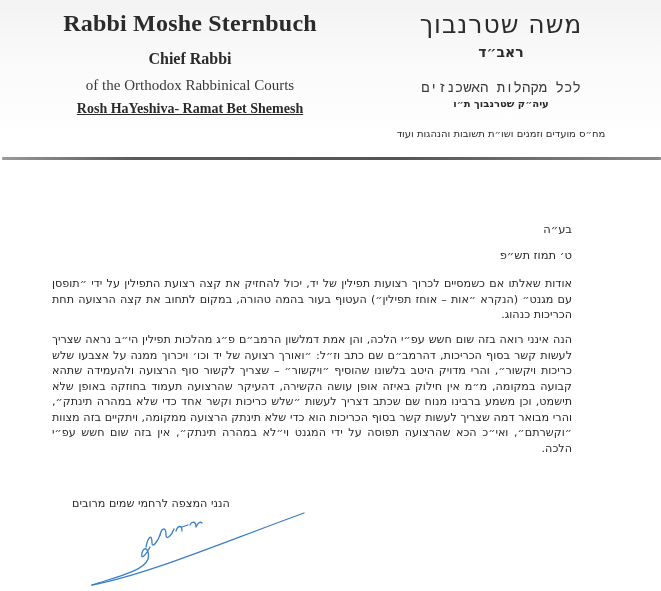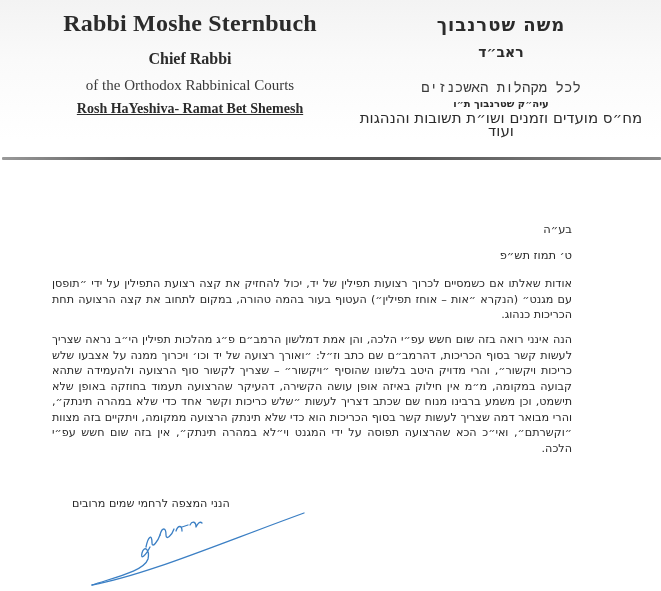--- a/index.html
+++ b/index.html
@@ -23,26 +23,26 @@
   .lh-en .title { font-weight: bold; font-size: 16px; line-height: 22px; margin-top: 10px; }
   .lh-en .court { font-size: 15px; line-height: 18px; margin-top: 6px; color: #3a3a3a; }
   .lh-en .city { font-weight: bold; font-size: 13px; line-height: 15px; }
   .lh-en .yeshiva { font-weight: bold; font-size: 14px; line-height: 14px; margin-top: 8px; text-decoration: underline; }
 
   
   .lh-he {
     position: absolute; right: 10px; top: 10px; width: 300px;
     text-align: center; direction: rtl; color: #2b2b2b;
   }
-  .lh-he .name { font-family: "DejaVu Sans", sans-serif; font-weight: bold; font-size: 18px; line-height: 30px; letter-spacing: 1px; }
+  .lh-he .name { font-family: "DejaVu Sans", sans-serif; font-weight: normal; font-size: 25px; line-height: 30px; letter-spacing: 1px; }
   .lh-he .title { font-family: "DejaVu Sans", sans-serif; font-weight: bold; font-size: 14px; line-height: 18px; margin-top: 3px; }
   .lh-he .comm { font-family: Liberation Mono, monospace; font-size: 14px; line-height: 14px; margin-top: 20px; color: #3a3a3a; }
   .lh-he .city { font-family: "DejaVu Sans", sans-serif; font-weight: bold; font-size: 10px; line-height: 14px; margin-top: 2px; }
   .lh-he .yeshiva { font-family: "DejaVu Sans", sans-serif; font-weight: bold; font-size: 10px; line-height: 14px; margin-top: 8px; }
-  .lh-he .books { font-family: "DejaVu Sans", sans-serif; font-size: 15px; line-height: 13px; margin-top: 1px; }
+  .lh-he .books { font-family: "DejaVu Sans", sans-serif; font-size: 10px; line-height: 13px; margin-top: 16px; }
 
   .divider {
     position: absolute; left: 2px; top: 157px; width: 659px; height: 3px;
     background: linear-gradient(90deg, #9a9a9a, #5a5a5a 20%, #555 60%, #888 100%);
     border-radius: 1px;
   }
 
   
   .letter {
     position: absolute; left: 78px; top: 214px; width: 570px;

